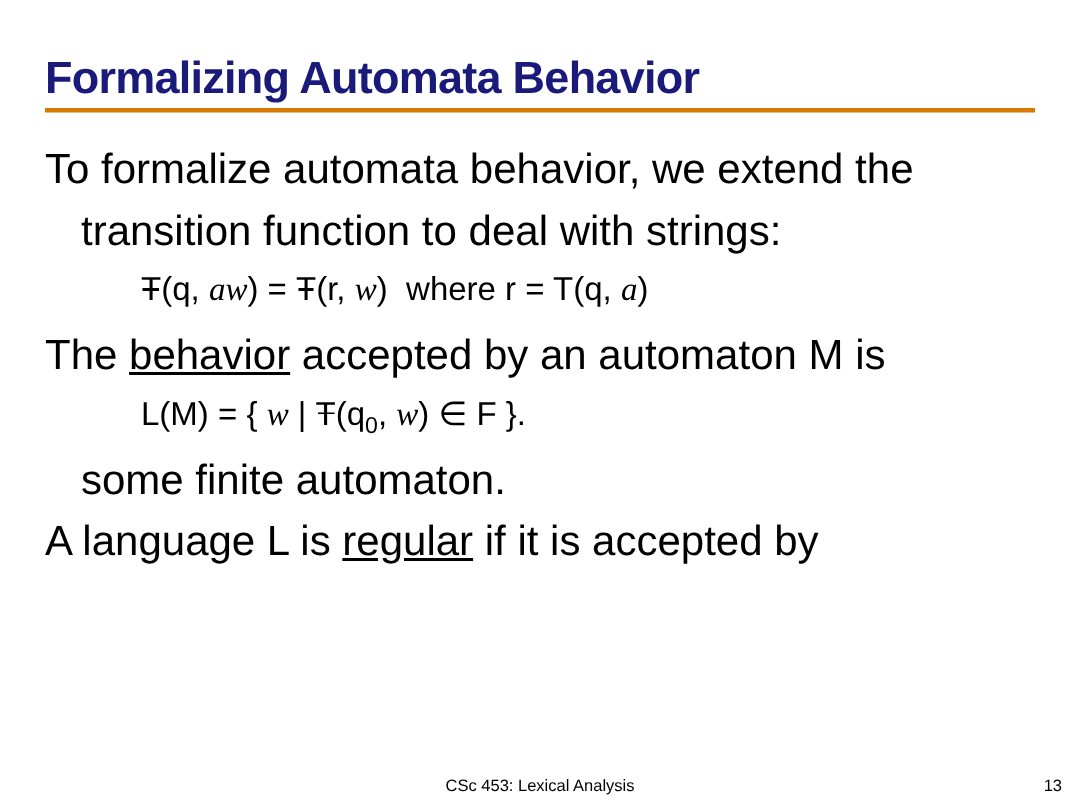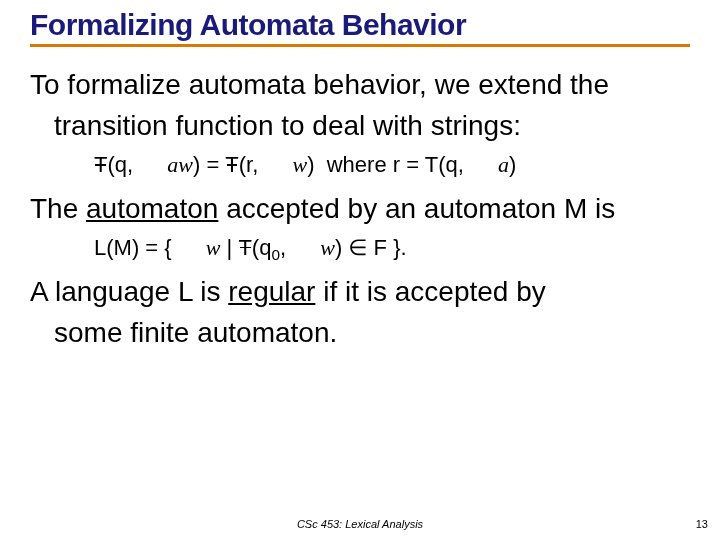--- a/index.html
+++ b/index.html
@@ -6,21 +6,21 @@
     margin: 0;
     padding: 0;
     width: 720px;
     height: 540px;
     font-family: Arial, Helvetica, sans-serif;
     background: #ffffff;
     position: relative;
     overflow: hidden;
   }
   .slide {
-    padding: 8px 30px 0 30px;
+    padding: 36px 30px 0 30px;
   }
   .title {
     font-size: 30px;
     font-weight: bold;
     color: #1a1a7a;
     margin: 0 0 2px 0;
     letter-spacing: -0.5px;
   }
   .rule {
     height: 3px;
@@ -46,21 +46,20 @@
     color: #000;
     line-height: 1.45;
     font-family: Arial, sans-serif;
   }
   .under {
     text-decoration: underline;
   }
   .mathit {
     font-style: italic;
     font-family: "Times New Roman", serif;
-    margin-left: 28px;
   }
   .sub {
     font-size: 0.7em;
     vertical-align: sub;
     line-height: 0;
   }
   .tstroke {
     position: relative;
     display: inline-block;
   }
@@ -78,47 +77,46 @@
     bottom: 22px;
     left: 0;
     right: 0;
     font-size: 11px;
     color: #000;
   }
   .foot-center {
     position: absolute;
     left: 50%;
     transform: translateX(-50%);
-    font-style: italic;
   }
   .foot-right {
     position: absolute;
     right: 12px;
   }
 </style>
 </head>
 <body>
 
 <div class="slide">
   <div class="title">Formalizing Automata Behavior</div>
   <div class="rule"></div>
 
   <div class="para">To formalize automata behavior, we extend the</div>
   <div class="para indent">transition function to deal with strings:</div>
 
   <div class="formula-block">
     <div class="formula"><span class="tstroke">T</span><span>(q, </span><span class="mathit">aw</span><span>) =  </span><span class="tstroke">T</span><span>(r, </span><span class="mathit">w</span><span>)&nbsp; where r = T(q, </span><span class="mathit">a</span><span>)</span></div>
   </div>
 
-  <div class="para"><span>The </span><span class="under">automaton</span><span> accepted by an automaton M is</span></div>
+  <div class="para"><span>The </span><span class="under">behavior</span><span> accepted by an automaton M is</span></div>
 
   <div class="formula-block">
     <div class="formula"><span>L(M) = { </span><span class="mathit">w</span><span> | </span><span class="tstroke">T</span><span>(q</span><span class="sub">0</span><span>, </span><span class="mathit">w</span><span>) ∈ F }.</span></div>
   </div>
 
+  <div class="para indent">some finite automaton.</div>
   <div class="para"><span>A language L is </span><span class="under">regular</span><span> if it is accepted by</span></div>
-  <div class="para indent">some finite automaton.</div>
 </div>
 
 <div class="footer">
   <span class="foot-center">CSc 453: Lexical Analysis</span>
   <span class="foot-right">13</span>
 </div>
 
 </body></html>

